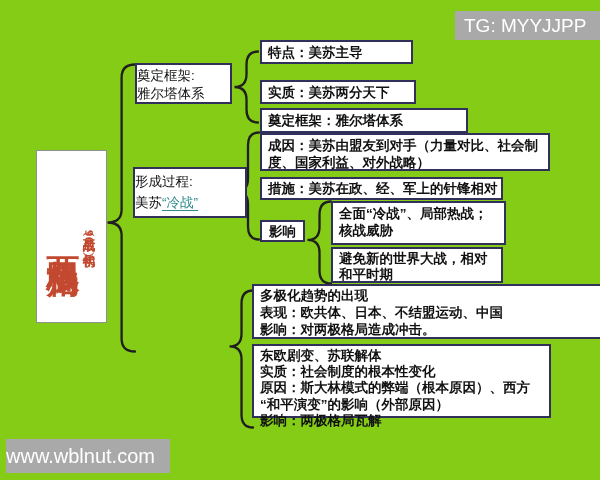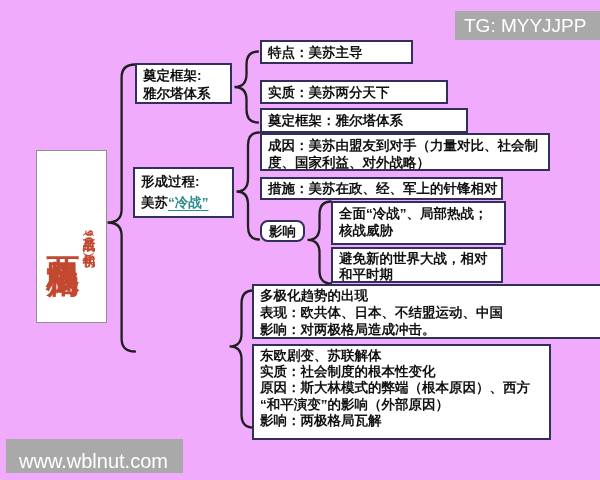--- a/index.html
+++ b/index.html
@@ -1,55 +1,55 @@
 <!DOCTYPE html>
 <html><head>
 <meta charset="utf-8">
 <style>
   html,body{margin:0;padding:0;background:#e8e8e8;}
   #stage{
-    position:relative;width:600px;height:480px;background:#f0abfc;
+    position:relative;width:600px;height:480px;background:#84cc16;
     font-family:"Liberation Sans",sans-serif;overflow:hidden;
     color:#111;
   }
   .badge{
     position:absolute;background:#a9a9a9;color:#fff;
     display:flex;align-items:center;
     font-family:"Liberation Sans",sans-serif;font-weight:400;
   }
   #badge-tg{left:455px;top:11px;width:142px;height:29px;font-size:19px;padding-left:9px;}
-  #badge-site{left:6px;top:439px;width:164px;height:34px;font-size:20px;padding-left:13px;align-items:flex-end;}
+  #badge-site{left:6px;top:439px;width:164px;height:34px;font-size:20px;}
 
   .titlebox{
     position:absolute;left:36px;top:150px;width:69px;height:171px;
     border:1px solid #8f8f8f;background:#fff;
     display:flex;flex-direction:row;justify-content:center;align-items:center;gap:1px;
   }
   .title-main{
     writing-mode:vertical-rl;font-family:"Liberation Serif",serif;
     font-size:33px;font-weight:bold;letter-spacing:3px;line-height:1;
   }
   .title-sub{
     writing-mode:vertical-rl;font-family:"Liberation Serif",serif;
     font-size:12.5px;font-weight:bold;letter-spacing:0.5px;
   }
 
   .node{
     position:absolute;background:#fff;border:2px solid #30305a;
-    font-size:13.5px;font-weight:bold;line-height:18px;
-    padding:2px 6px;box-sizing:border-box;white-space:nowrap;
+    font-size:13.5px;font-weight:normal;line-height:18px;
+    padding:2px 0;box-sizing:border-box;white-space:nowrap;
   }
   .leaf{
     position:absolute;background:#fff;border:2px solid #30305a;
     font-size:13.5px;font-weight:bold;box-sizing:border-box;
     padding:2px 6px;line-height:17px;
   }
   .single{display:flex;align-items:center;white-space:nowrap;}
   .ml{white-space:pre-line;}
-  .center{justify-content:center;text-align:center;border-radius:8px;}
+  .center{justify-content:center;text-align:center;}
   .hl{color:#2e8b8b;text-decoration:underline;text-underline-offset:3px;margin-top:18px;}
   .brace{position:absolute;}
   .brace svg{display:block;}
 </style>
 </head>
 <body>
 
 <div id="stage">
 
   <div id="badge-tg" class="badge">
@@ -86,37 +86,37 @@
     </div>
   <div class="brace" style="left:228px;top:289px;width:26px;height:140px">
       <svg width="26" height="140" viewBox="0 0 26 140">
         <path d="M 25 1.5 Q 13.52 1.5 13.52 14.5 L 13.52 44.4 Q 13.52 57.4 1.5 57.4 Q 13.52 57.4 13.52 70.4 L 13.52 125.5 Q 13.52 138.5 25 138.5" fill="none" stroke="#1f1f1f" stroke-width="2.3" stroke-linecap="round"></path>
       </svg>
     </div>
 
   <div class="node ml" style="left:135px;top:63px;width:97px;height:41px">奠定框架:
 雅尔塔体系</div>
   <div class="leaf single" style="left:260px;top:40px;width:153px;height:24px">特点：美苏主导</div>
-  <div class="leaf single" style="left:260px;top:80px;width:188px;height:24px">实质：美苏两分天下</div>
+  <div class="leaf single" style="left:260px;top:80px;width:156px;height:24px">实质：美苏两分天下</div>
   <div class="leaf single" style="left:260px;top:108px;width:208px;height:25px">奠定框架：雅尔塔体系</div>
 
-  <div class="node" style="left:133px;top:167px;width:101px;height:51px;line-height:21px">
+  <div class="node" style="left:133px;top:167px;width:114px;height:51px;line-height:21px">
     <span>形成过程:</span><br>
     <span>美苏</span><span class="hl">“冷战”</span>
   </div>
   <div class="leaf" style="left:260px;top:133px;width:290px;height:38px;line-height:17px">成因：美苏由盟友到对手（力量对比、社会制度、国家利益、对外战略）</div>
   <div class="leaf single" style="left:260px;top:177px;width:243px;height:23px">措施：美苏在政、经、军上的针锋相对</div>
   <div class="leaf single center" style="left:260px;top:220px;width:45px;height:22px">影响</div>
   <div class="leaf ml" style="left:331px;top:247px;width:172px;height:36px;line-height:15.5px">避免新的世界大战，相对
 和平时期</div>
   <div class="leaf ml" style="left:331px;top:201px;width:175px;height:44px">全面“冷战”、局部热战；
 核战威胁</div>
 
   <div class="leaf ml" style="left:252px;top:284px;width:358px;height:55px;line-height:16.8px">多极化趋势的出现
 表现：欧共体、日本、不结盟运动、中国
 影响：对两极格局造成冲击。</div>
-  <div class="leaf ml" style="left:252px;top:344px;width:299px;height:96px;line-height:16.2px">东欧剧变、苏联解体
+  <div class="leaf ml" style="left:252px;top:344px;width:299px;height:74px;line-height:16.2px">东欧剧变、苏联解体
 实质：社会制度的根本性变化
 原因：斯大林模式的弊端（根本原因）、西方
 “和平演变”的影响（外部原因）
 影响：两极格局瓦解</div>
 
 </div>
 
 </body></html>

